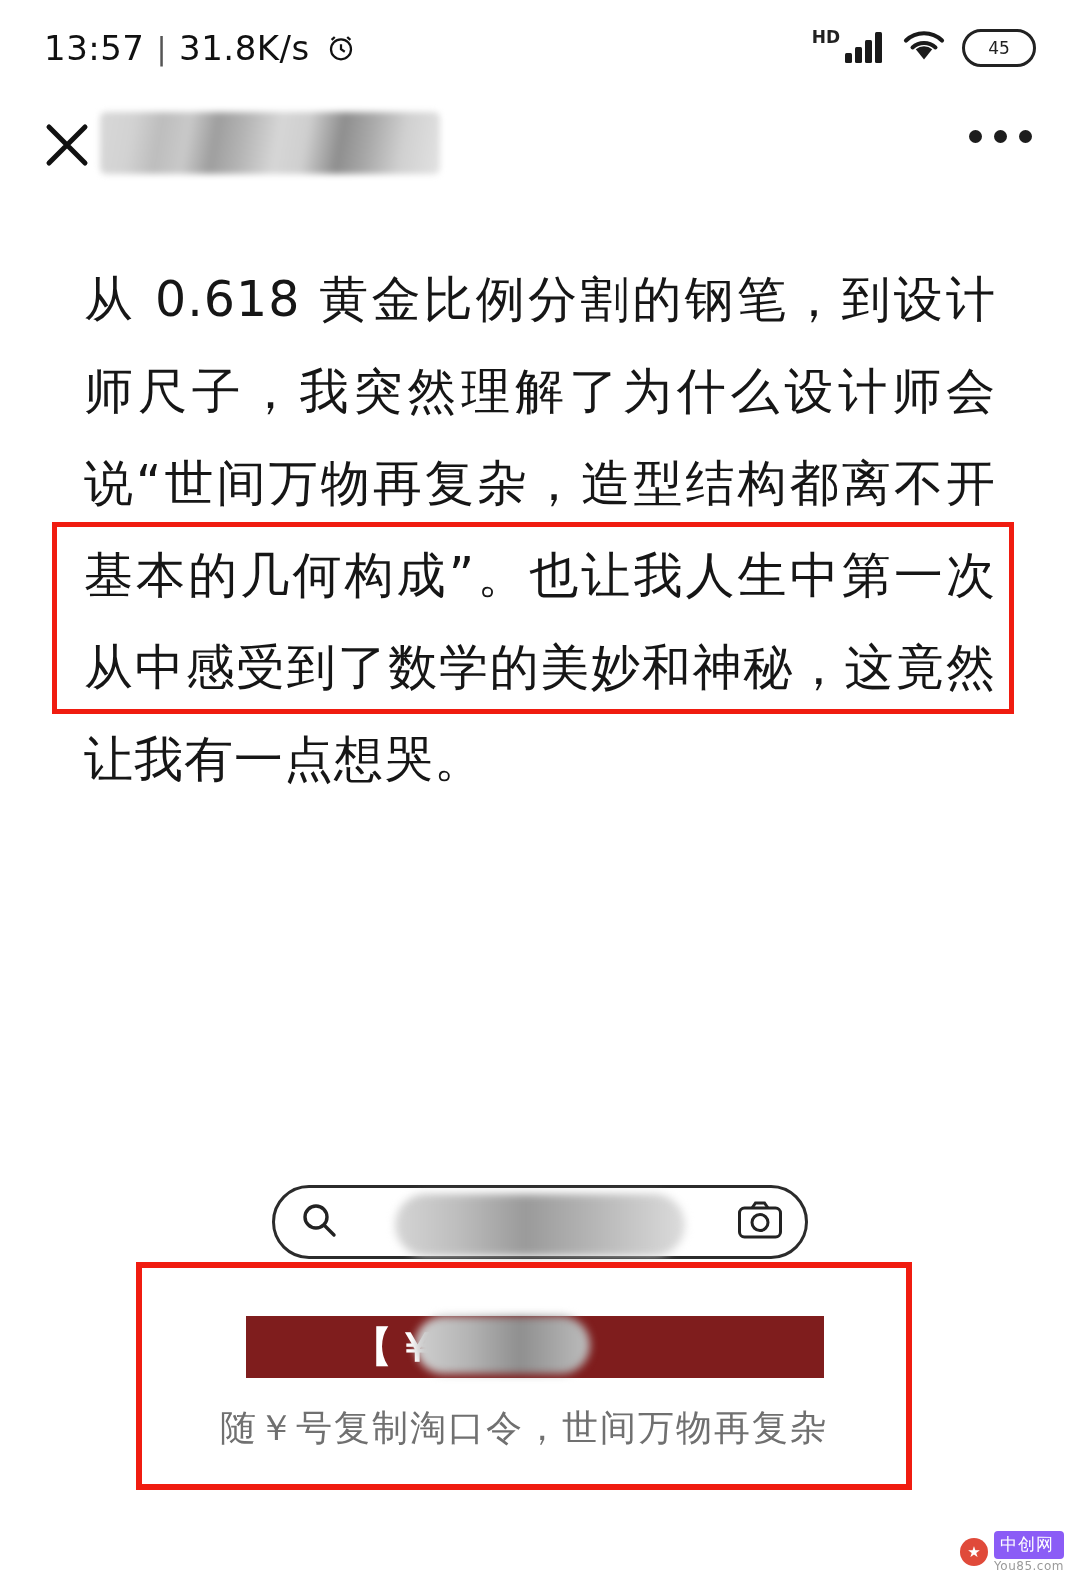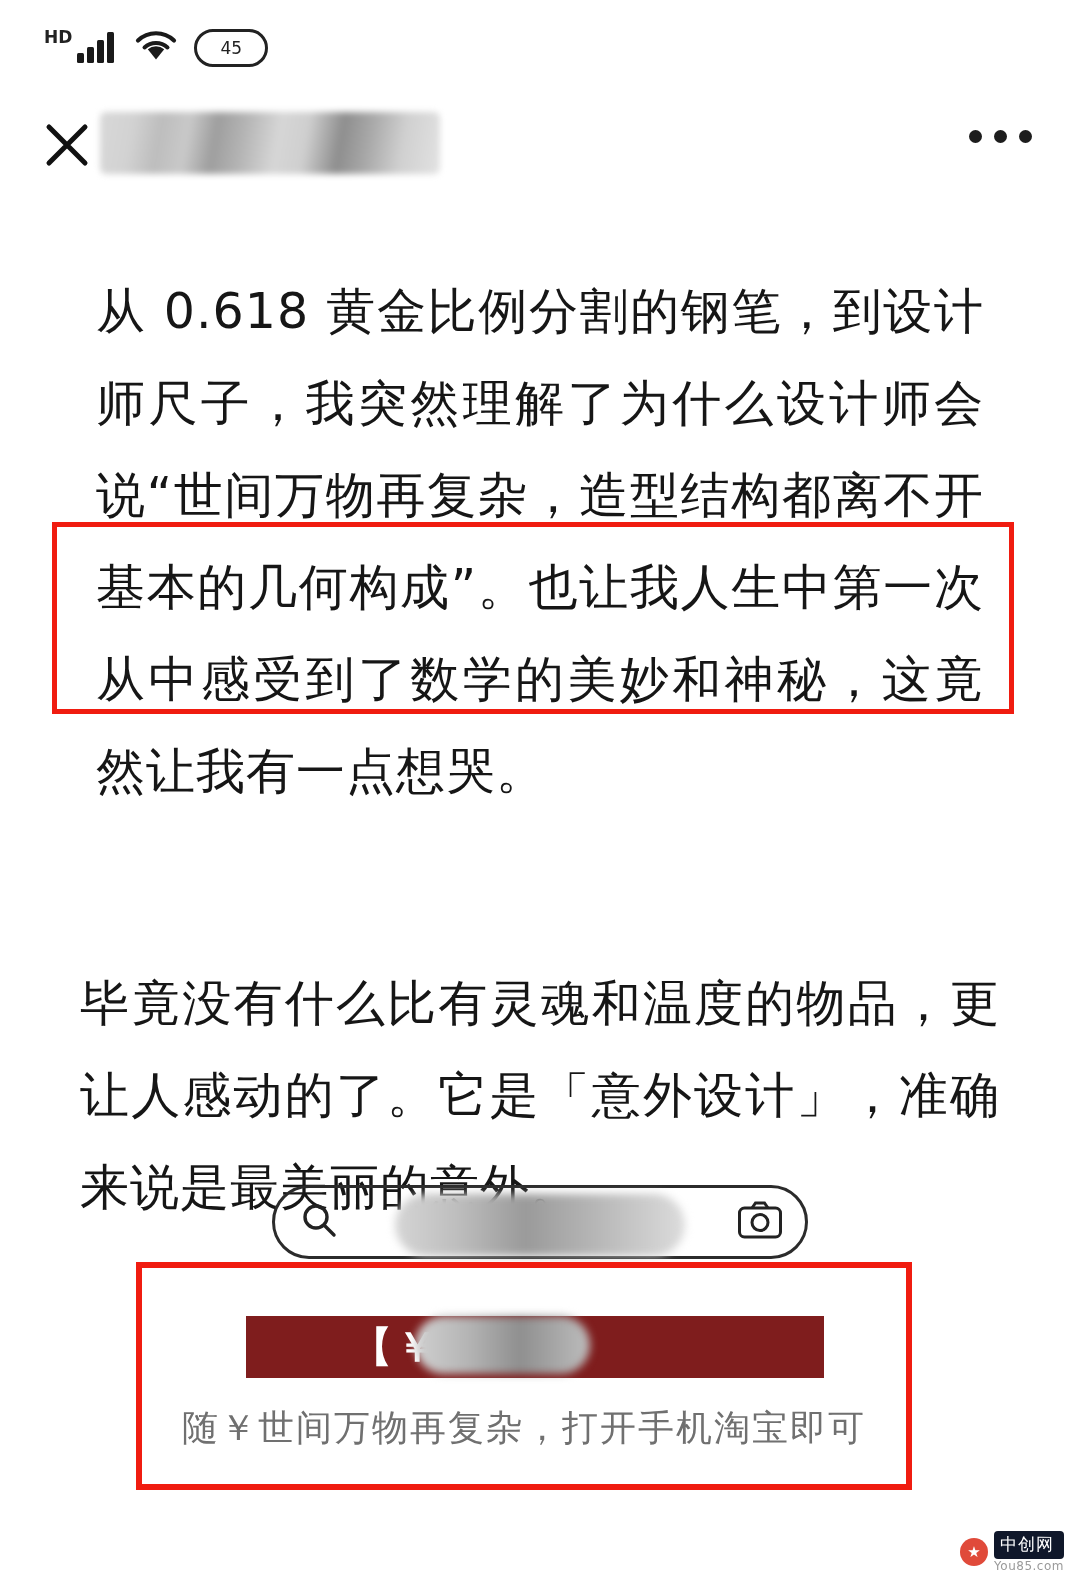--- a/index.html
+++ b/index.html
@@ -124,21 +124,21 @@
   .para {
     font-size: 49px;
     line-height: 92px;
     color: #161616;
     letter-spacing: 1px;
     padding: 0 80px;
     box-sizing: border-box;
     text-align: justify;
     font-family: "DejaVu Sans", "Liberation Sans", sans-serif;
   }
-  .para-1 { margin: 16px; }
+  .para-1 { margin: 4px; }
   .highlight-box {
     position: absolute;
     left: 52px;
     top: 272px;
     width: 962px;
     height: 192px;
     border: 5px solid #f01c10;
     box-sizing: border-box;
     pointer-events: none;
   }
@@ -229,21 +229,21 @@
   
   .watermark {
     position: absolute;
     right: 16px;
     bottom: 10px;
     display: flex;
     align-items: center;
     gap: 6px;
   }
   .wm-badge {
-    background: #0f172a;
+    background: #8b5cf6;
     color: #fff;
     font-size: 17px;
     padding: 4px 6px;
     border-radius: 4px;
     line-height: 1.15;
     letter-spacing: 1px;
   }
   .wm-sub {
     font-size: 12px;
     color: #9a9a9a;
@@ -257,20 +257,32 @@
     align-items: center;
     justify-content: center;
     color: #fff;
     font-size: 15px;
   }
 </style>
 </head>
 <body>
 
 <div class="status-bar">
+  <div class="status-left">
+    <span>13:57</span>
+    <span class="status-sep">|</span>
+    <span>31.8K/s</span>
+    <span class="alarm-icon">
+      <svg width="30" height="30" viewBox="0 0 24 24" fill="none" stroke="#111" stroke-width="1.8">
+        <circle cx="12" cy="13" r="8"></circle>
+        <path d="M12 9v4l3 2"></path>
+        <path d="M4.5 5.5 7 3.2M19.5 5.5 17 3.2"></path>
+      </svg>
+    </span>
+  </div>
   <div class="status-right">
     <span class="hd-badge">HD</span>
     <span class="signal-icon">
       <svg width="42" height="34" viewBox="0 0 42 34">
         <rect x="1" y="24" width="7" height="10" rx="1.5" fill="#1a1a1a"></rect>
         <rect x="11" y="18" width="7" height="16" rx="1.5" fill="#1a1a1a"></rect>
         <rect x="21" y="11" width="7" height="23" rx="1.5" fill="#1a1a1a"></rect>
         <rect x="31" y="3" width="7" height="31" rx="1.5" fill="#1a1a1a"></rect>
       </svg>
     </span>
@@ -297,21 +309,20 @@
   <div class="more-btn">
     <span></span>
     <span></span>
     <span></span>
   </div>
 </div>
 
 <div class="article">
   <p class="para para-1">从 0.618 黄金比例分割的钢笔，到设计师尺子，我突然理解了为什么设计师会说“世间万物再复杂，造型结构都离不开基本的几何构成”。也让我人生中第一次从中感受到了数学的美妙和神秘，这竟然让我有一点想哭。</p>
   <div class="highlight-box"></div>
-  <p class="para para-2">毕竟没有什么比有灵魂和温度的物品，更让人感动的了。它是「意外设计」，准确来说是最美丽的意外。</p>
 </div>
 
 <div class="search-pill">
   <span class="mag">
     <svg width="44" height="44" viewBox="0 0 44 44" fill="none" stroke="#222" stroke-width="3.4">
       <circle cx="19" cy="19" r="11"></circle>
       <path d="M27.5 27.5 37 37" stroke-linecap="round"></path>
     </svg>
   </span>
   <span class="search-text-blur"></span>
@@ -323,21 +334,21 @@
     </svg>
   </span>
 </div>
 
 <div class="code-box"></div>
 <div class="code-strip">
   <span class="code-text">【￥zV</span>
   <span class="code-text" style="opacity:0;">XXXXXX</span>
 </div>
 <div class="code-blur"></div>
-<div class="code-caption">随￥世间万物再复杂，打开手机淘宝即可</div>
+<div class="code-caption">随￥号复制淘口令，世间万物再复杂</div>
 
 <div class="watermark">
   <div class="wm-circle">★</div>
   <div>
     <div class="wm-badge">中创网</div>
     <div class="wm-sub">You85.com</div>
   </div>
 </div>
 
 </body></html>

